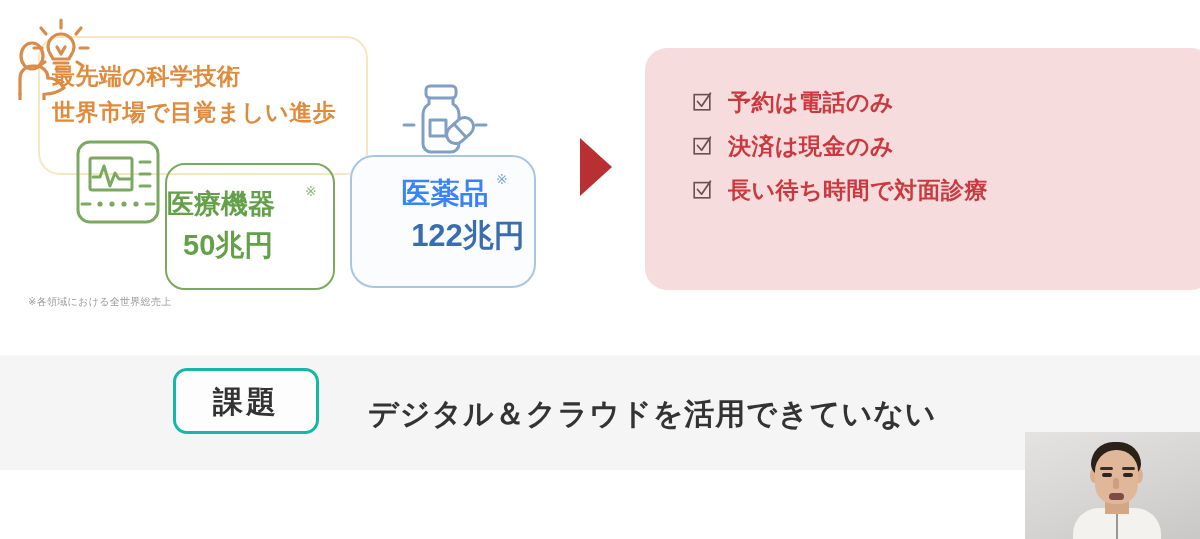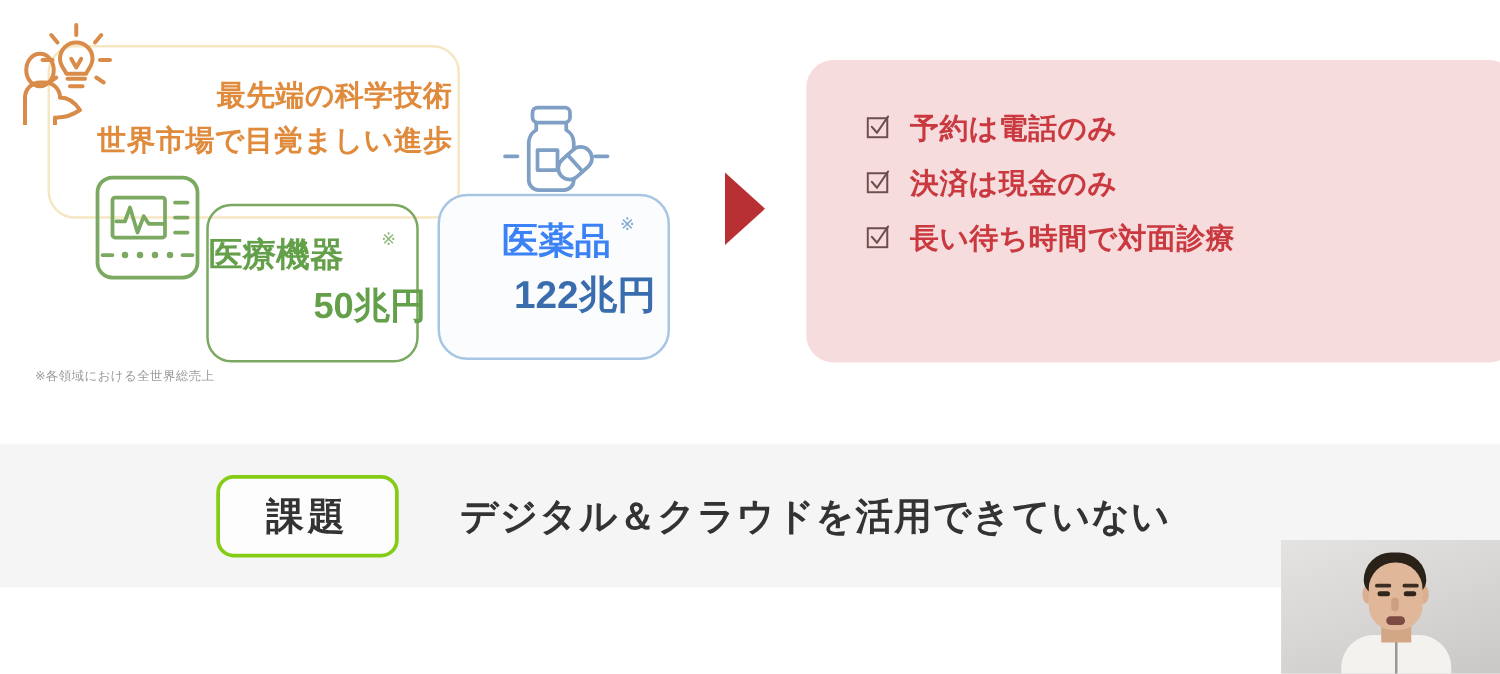--- a/index.html
+++ b/index.html
@@ -38,21 +38,21 @@
     width: 330px; height: 139px;
     border: 2px solid #f6e7c3;
     border-radius: 22px;
     background: transparent;
     box-sizing: border-box;
   }
   .callout-yellow-text {
     position: absolute;
     left: 52px; top: 58px;
     width: 310px;
-    text-align: right;
+    text-align: left;
     color: #e08a3c;
     font-size: 23px;
     font-weight: 700;
     line-height: 36px;
     letter-spacing: 0.5px;
     white-space: nowrap;
   }
   .callout-yellow-text .line2 { display:block; }
 
   
@@ -85,23 +85,23 @@
     width: 170px;
     text-align: left;
     color: #63a049;
     font-size: 27px;
     font-weight: 700;
     line-height: 38px;
     white-space: nowrap;
   }
   .box-green .value {
     position: absolute;
-    left: 4px; top: 60px;
+    left: 16px; top: 60px;
     width: 170px;
-    text-align: right;
+    text-align: left;
     color: #63a049;
     font-size: 29px;
     font-weight: 700;
     line-height: 40px;
     white-space: nowrap;
   }
   .box-green .aster {
     position: absolute;
     left: 138px; top: 18px;
     color: #8ebb78;
@@ -211,23 +211,23 @@
 
   
   .bottom-strip {
     position: absolute;
     left: 0; top: 355px;
     width: 1200px; height: 115px;
     background: #f5f5f5;
   }
   .issue-tag {
     position: absolute;
-    left: 173px; top: 380px;
+    left: 173px; top: 368px;
     width: 146px; height: 66px;
-    border: 3px solid #84cc16;
+    border: 3px solid #14b8a6;
     border-radius: 14px;
     background: #fdfdfd;
     box-sizing: border-box;
   }
   .issue-tag span {
     position: absolute;
     left: 0; top: 13px;
     width: 140px;
     text-align: center;
     color: #333333;

